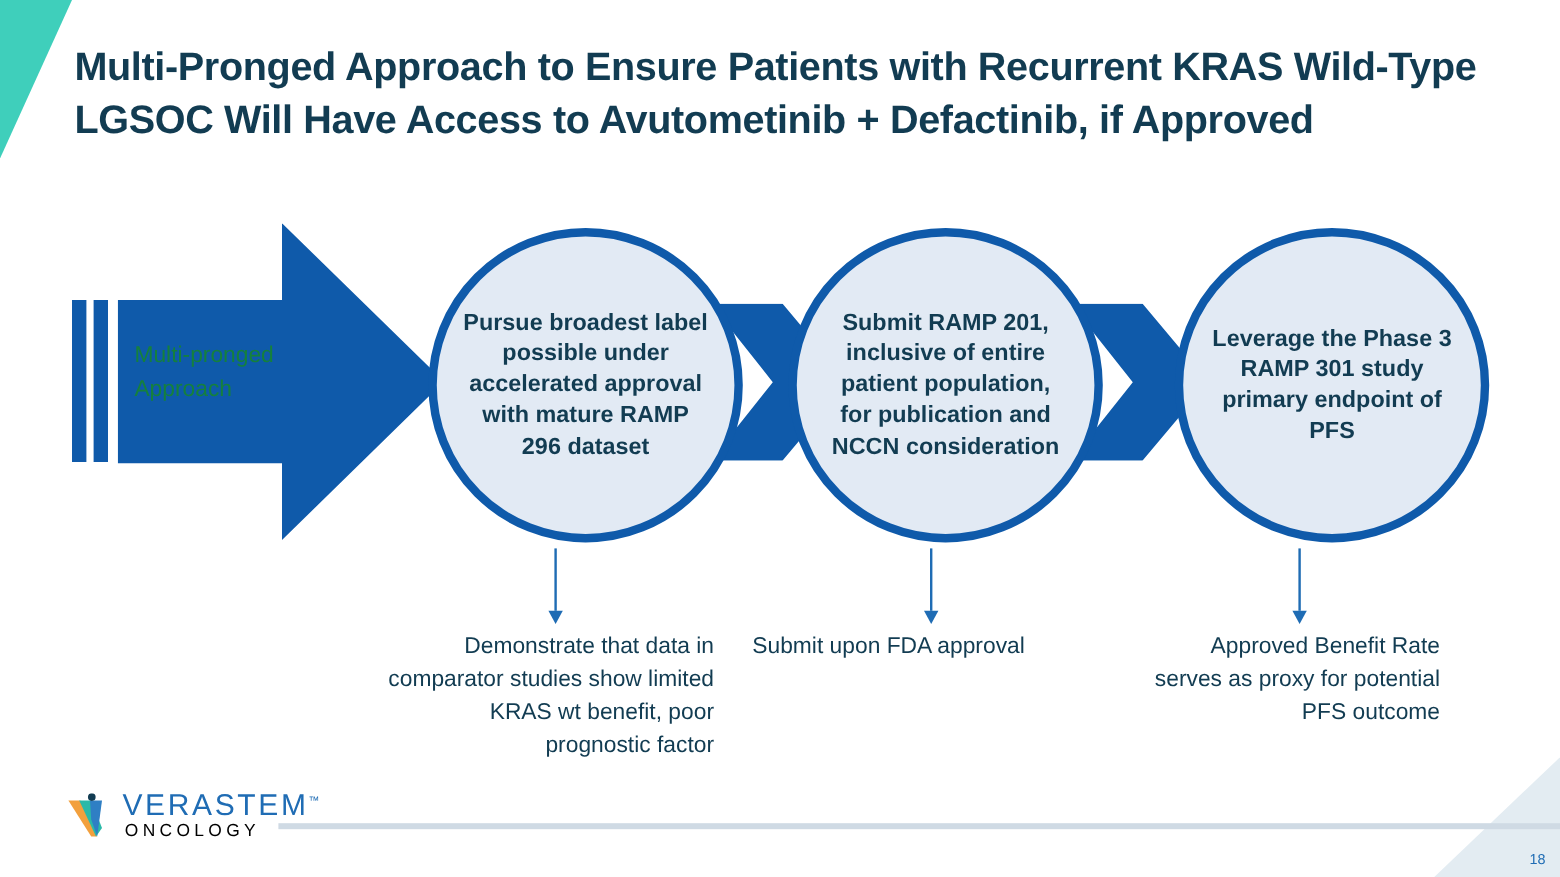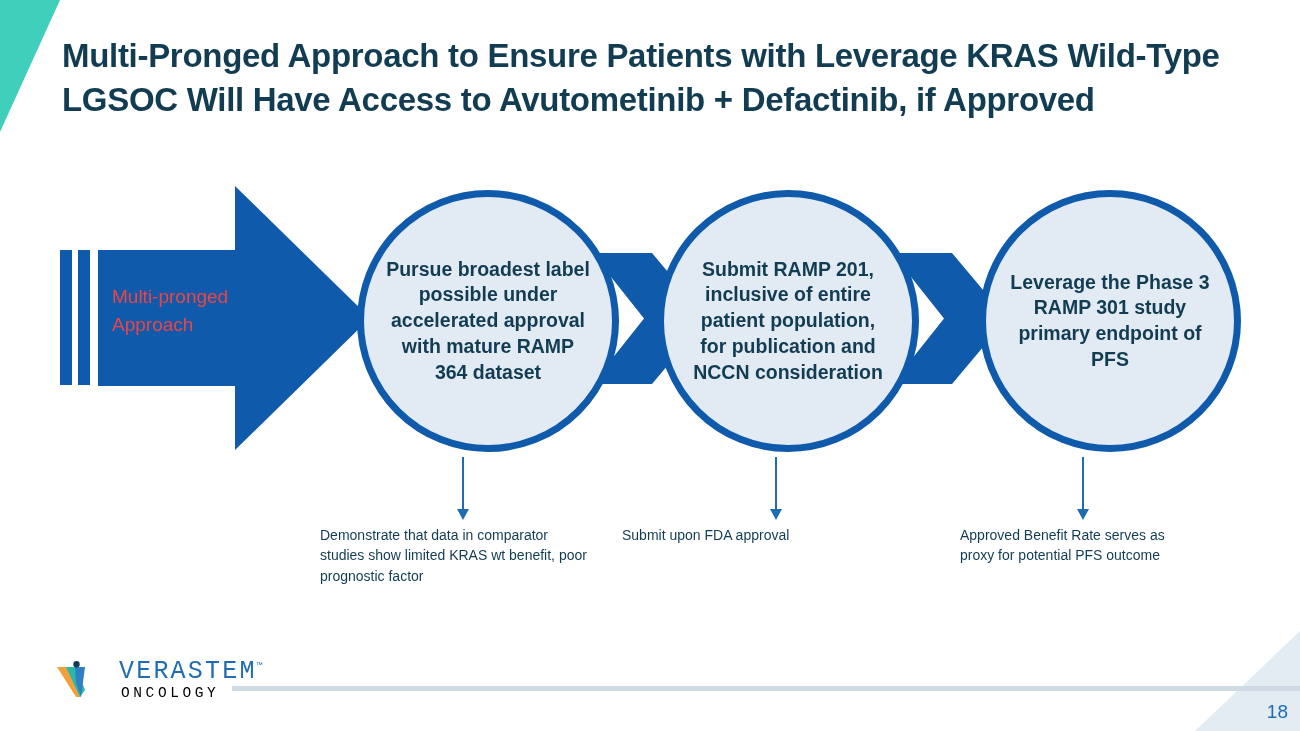--- a/index.html
+++ b/index.html
@@ -73,21 +73,21 @@
       137px 264px,
       137px 200px,
       0 200px
     );
   }
   .arrow-label {
     position: absolute;
     left: 112px;
     top: 283px;
     width: 180px;
-    color: #ef4444;
+    color: #15803d;
     font-size: 19px;
     line-height: 1.48;
     font-weight: normal;
   }
 
   
   .chevron {
     position: absolute;
     top: 253px;
     width: 115px;
@@ -145,23 +145,23 @@
   .da-1 { left: 457px; top: 457px; height: 63px; }
   .da-2 { left: 770px; top: 457px; height: 63px; }
   .da-3 { left: 1077px; top: 457px; height: 63px; }
   .da-1 .stem, .da-2 .stem, .da-3 .stem { height: 52px; }
   .da-1 .head, .da-2 .head, .da-3 .head { top: 52px; }
 
   
   .caption {
     position: absolute;
     top: 525px;
-    text-align: left;
+    text-align: right;
     color: #123c52;
-    font-size: 14px;
+    font-size: 19px;
     line-height: 1.46;
   }
   .cap-1 { left: 320px; width: 275px; }
   .cap-2 { left: 622px; width: 232px; }
   .cap-3 { left: 960px; width: 240px; }
 
   
   .footer-rule {
     position: absolute;
     left: 232px;
@@ -173,23 +173,22 @@
   .logo {
     position: absolute;
     left: 55px;
     top: 659px;
     height: 42px;
     display: flex;
     align-items: center;
   }
   .logo-mark { width: 44px; height: 38px; }
   .logo-text {
-    margin-left: 20px;
+    margin-left: 3px;
     line-height: 1;
-    font-family: Liberation Mono, monospace;
   }
   .logo-word {
     color: #1f6cb4;
     font-size: 25px;
     font-weight: normal;
     letter-spacing: 2.2px;
     display: block;
   }
   .logo-tm {
     font-size: 9px;
@@ -202,43 +201,43 @@
     letter-spacing: 3.6px;
     display: block;
     margin-top: 2px;
     margin-left: 2px;
   }
   .page-number {
     position: absolute;
     right: 12px;
     bottom: 8px;
     color: #1f6cb4;
-    font-size: 19px;
+    font-size: 12px;
   }
 </style>
 </head>
 <body>
 
 <div id="slide">
 
   <div class="corner-accent-tl"></div>
   <div class="corner-accent-br"></div>
 
-  <h1 class="title">Multi-Pronged Approach to Ensure Patients with Leverage KRAS Wild-Type LGSOC Will Have Access to Avutometinib + Defactinib, if Approved</h1>
+  <h1 class="title">Multi-Pronged Approach to Ensure Patients with Recurrent KRAS Wild-Type LGSOC Will Have Access to Avutometinib + Defactinib, if Approved</h1>
 
   <div class="bar bar-1"></div>
   <div class="bar bar-2"></div>
   <div class="big-arrow"></div>
   <div class="arrow-label">Multi-pronged Approach</div>
 
   <div class="chevron chevron-1"></div>
   <div class="chevron chevron-2"></div>
 
   <div class="circle circle-1">
-    <span class="circle-inner">Pursue broadest label possible under accelerated approval with mature RAMP 364 dataset</span>
+    <span class="circle-inner">Pursue broadest label possible under accelerated approval with mature RAMP 296 dataset</span>
   </div>
   <div class="circle circle-2">
     <span class="circle-inner">Submit RAMP 201, inclusive of entire patient population, for publication and NCCN consideration</span>
   </div>
   <div class="circle circle-3">
     <span class="circle-inner">Leverage the Phase 3 RAMP 301 study primary endpoint of PFS</span>
   </div>
 
   <div class="down-arrow da-1">
     <div class="stem"></div>

